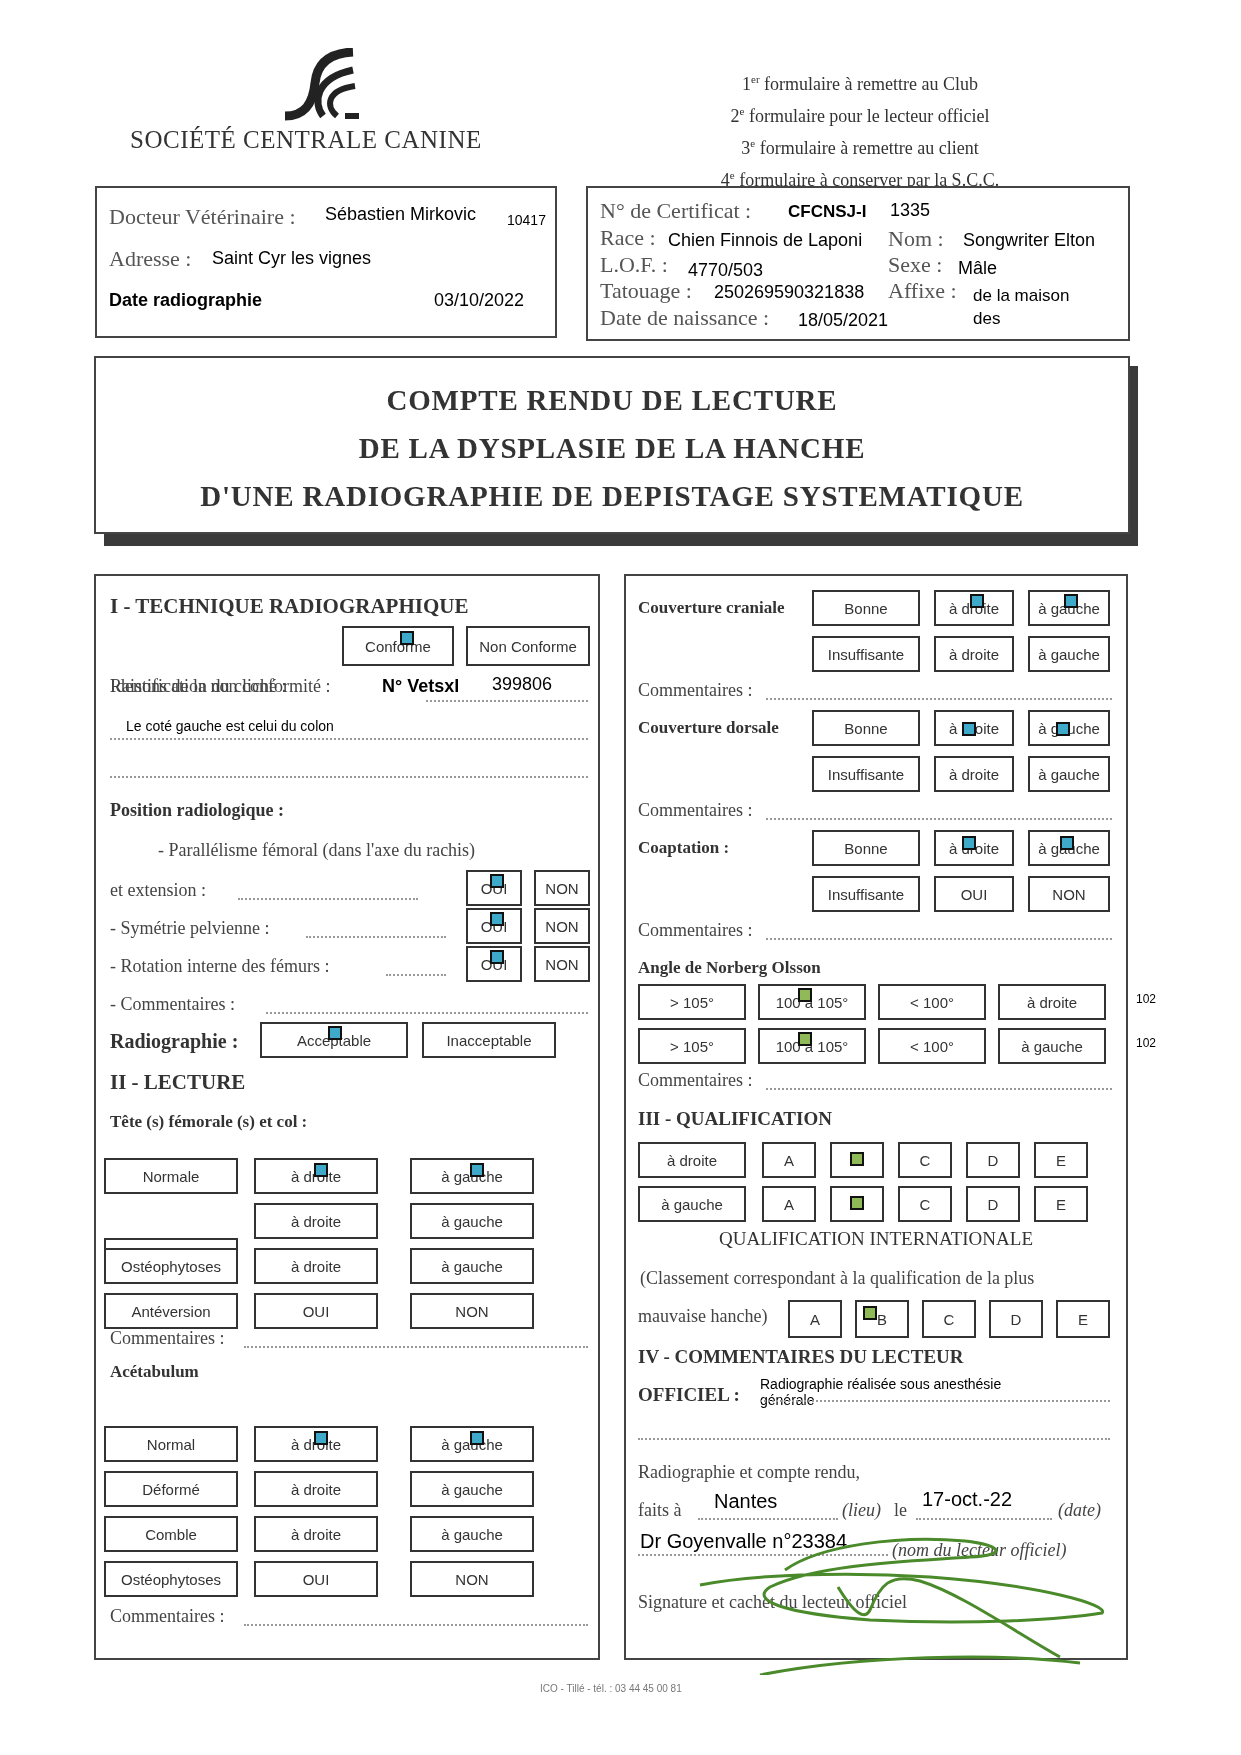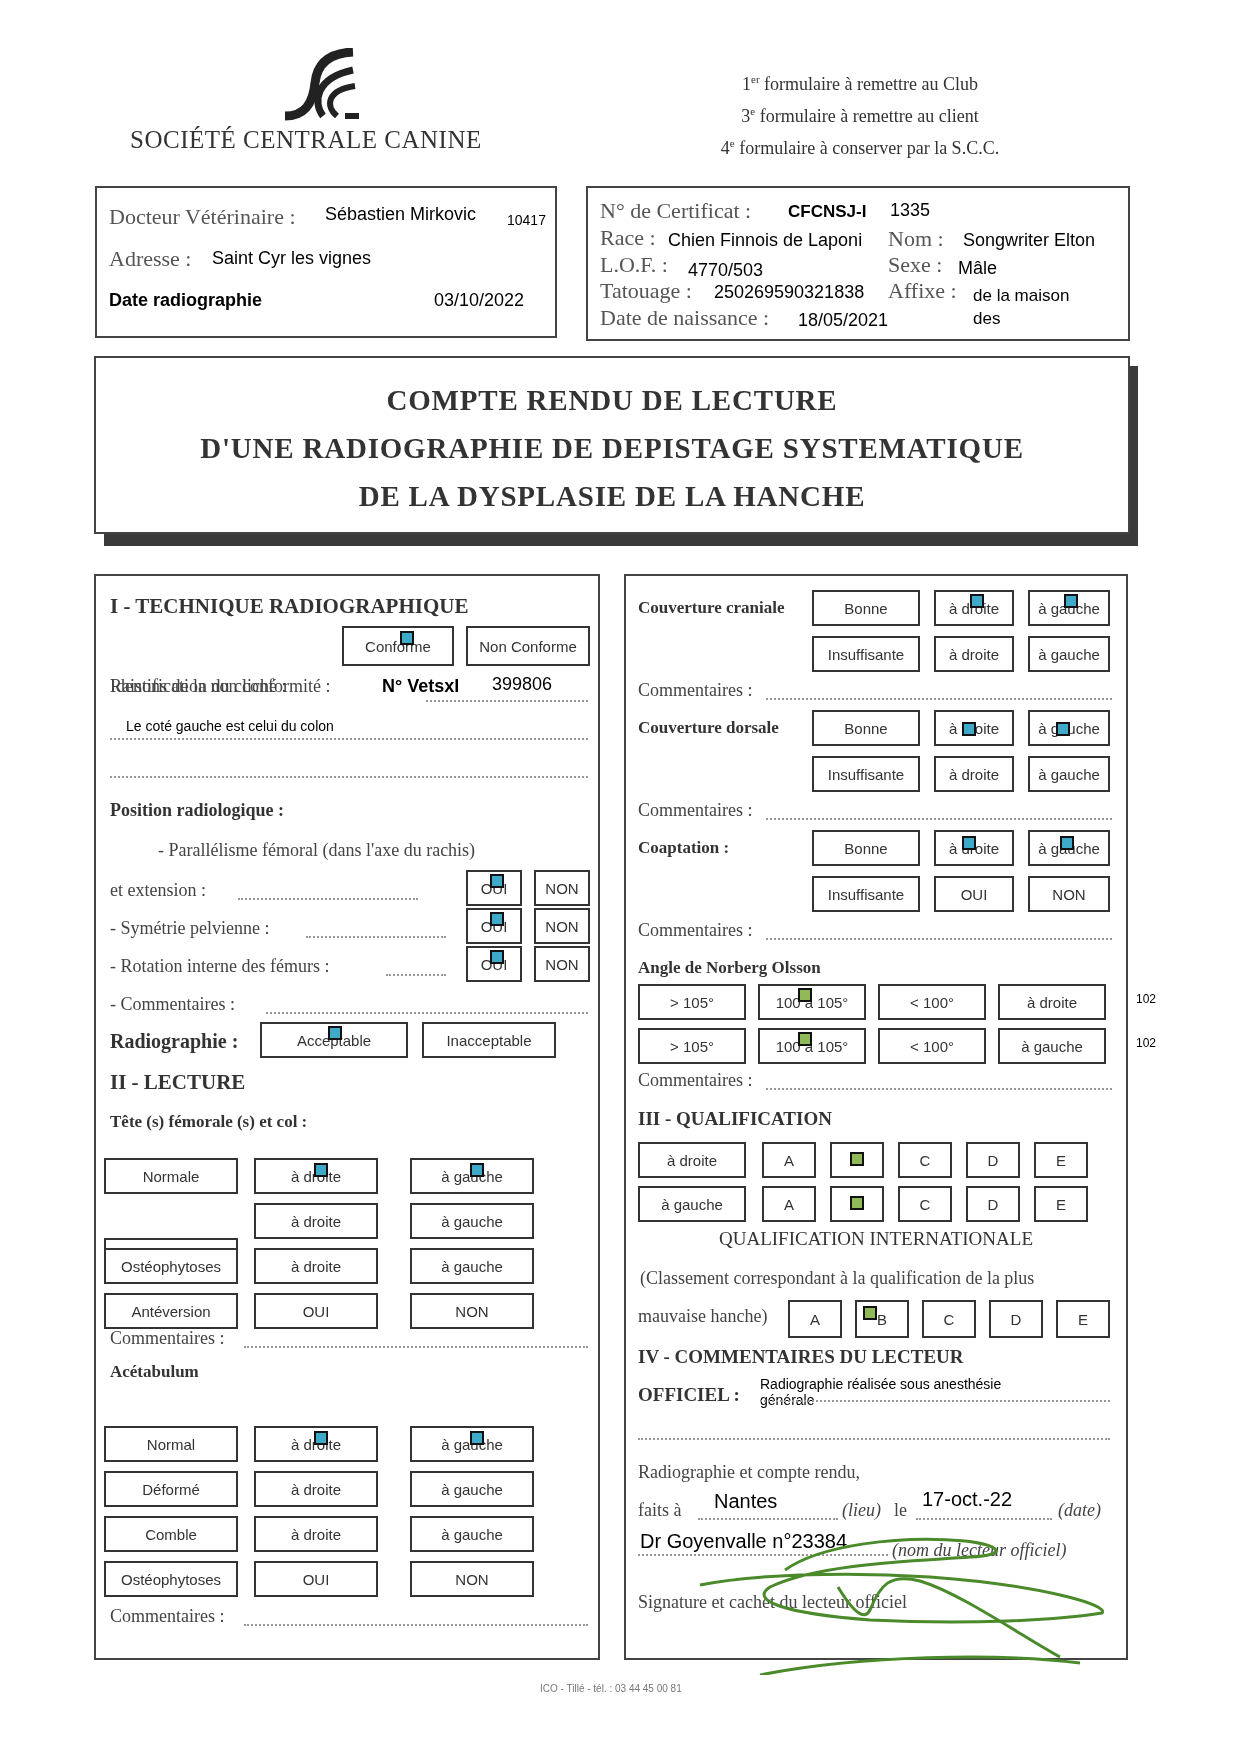--- a/index.html
+++ b/index.html
@@ -50,20 +50,21 @@
 <svg id="logo" class="abs" viewBox="0 0 90 75">
   <path d="M10 68 C30 68, 38 55, 40 35 C42 15, 55 5, 78 4" stroke="#222" stroke-width="9" fill="none"></path>
   <path d="M48 68 C38 55, 40 30, 78 22" stroke="#222" stroke-width="7" fill="none"></path>
   <path d="M62 68 C50 58, 52 42, 80 38" stroke="#222" stroke-width="6" fill="none"></path>
   <path d="M70 68 L84 68" stroke="#222" stroke-width="6"></path>
 </svg>
 <div id="org-name" class="abs serif">SOCIÉTÉ CENTRALE CANINE</div>
 
 <div id="distribution" class="abs">
   <div><span>1</span><sup>er</sup><span> formulaire à remettre au Club</span></div>
+  <div><span>2</span><sup>e</sup><span> formulaire pour le lecteur officiel</span></div>
   <div><span>3</span><sup>e</sup><span> formulaire à remettre au client</span></div>
   <div><span>4</span><sup>e</sup><span> formulaire à conserver par la S.C.C.</span></div>
 </div>
 
 <div id="vet-box" class="abs box">
   <span class="abs lbl" style="left:12px;top:16px;">Docteur Vétérinaire :</span>
   <span class="abs typed val" style="left:228px;top:16px;">Sébastien Mirkovic</span>
   <span class="abs typed" style="left:410px;top:24px;font-size:14px;">10417</span>
   <span class="abs lbl" style="left:12px;top:58px;">Adresse :</span>
   <span class="abs typed val" style="left:115px;top:60px;">Saint Cyr les vignes</span>
@@ -92,22 +93,22 @@
   <span class="abs typed" style="left:385px;top:98px;font-size:17px;">de la maison</span>
   <span class="abs typed" style="left:385px;top:121px;font-size:17px;">des</span>
 
   <span class="abs lbl" style="left:12px;top:117px;">Date de naissance :</span>
   <span class="abs typed val" style="left:210px;top:122px;">18/05/2021</span>
 </div>
 
 <div id="title-shadow" class="abs"></div>
 <div id="title-box" class="abs">
   <div style="margin-top:18px;">COMPTE RENDU DE LECTURE</div>
+  <div>DE LA DYSPLASIE DE LA HANCHE</div>
   <div>D'UNE RADIOGRAPHIE DE DEPISTAGE SYSTEMATIQUE</div>
-  <div>DE LA DYSPLASIE DE LA HANCHE</div>
 </div>
 
 <div id="left-panel" class="abs">
   <div class="abs h-sec" style="left:14px;top:18px;">I - TECHNIQUE RADIOGRAPHIQUE</div>
 
   <div class="abs txt" style="left:14px;top:60px;margin-top:40px;">Identification du cliché :</div>
   <div class="cb" style="left:246px;top:50px;width:112px;height:40px;text-align:center;">
       <span>Conforme</span>
       <span class="mark blue" style="left:56px;top:3px;"></span>
     </div>

